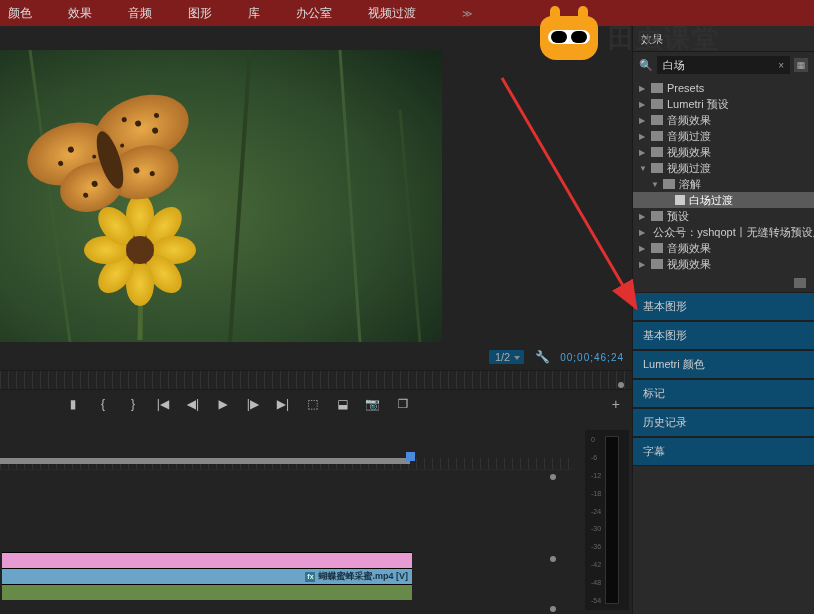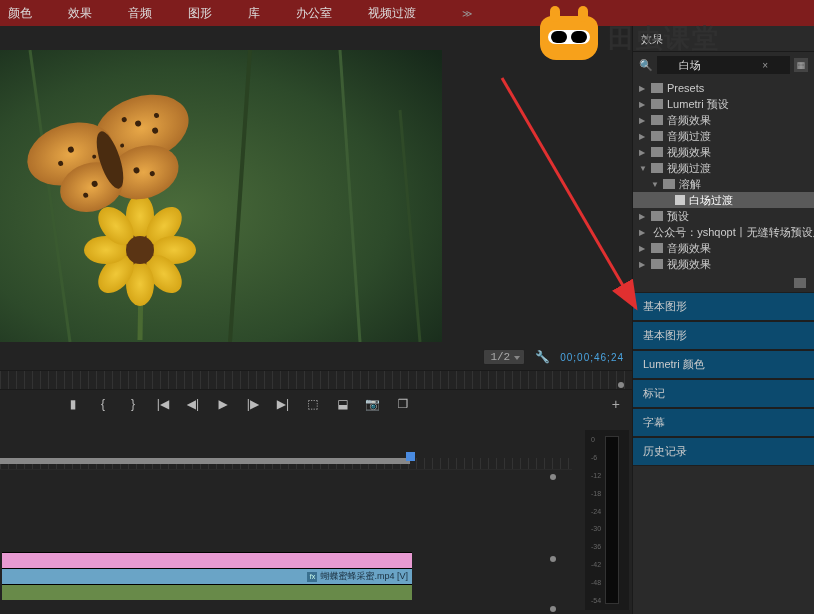--- a/index.html
+++ b/index.html
@@ -6,53 +6,53 @@
 body { background: #232323; color: #ccc; width: 814px; height: 614px; overflow: hidden; position: relative; }
 .topbar { height: 26px; display: flex; align-items: center; padding-left: 8px; gap: 36px; background: #7f1d1d; font-size: 12px; color: #ddd; }
 .topbar span { cursor: default; }
 .menu-arrow { margin-left: 10px; font-size: 10px; color: #999; }
 .main-area { display: flex; height: 588px; }
 .left-area { flex: 1; position: relative; }
 .preview-region { position: relative; height: 340px; }
 .preview-box { position: absolute; left: 0; top: 24px; width: 442px; height: 292px; background: linear-gradient(135deg,#2d5530,#1a3b1e); overflow: hidden; }
 .preview-img svg { width: 100%; height: 100%; display: block; }
 .controls-row { position: absolute; left: 0; right: 0; top: 320px; height: 22px; display: flex; justify-content: flex-end; align-items: center; gap: 10px; padding-right: 8px; font-size: 11px; color: #999; }
-.zoom-select { background: #404040; border: 1px solid #222; color: #aaa; font-size: 11px; padding: 1px 14px 1px 6px; border-radius: 2px; position: relative; font-family: Liberation Mono, monospace; }
+.zoom-select { background: #0c4a6e; border: 1px solid #222; color: #aaa; font-size: 11px; padding: 1px 14px 1px 6px; border-radius: 2px; position: relative; }
 .zoom-select::after { content: ""; position: absolute; right: 4px; top: 6px; border-left: 3px solid transparent; border-right: 3px solid transparent; border-top: 4px solid #888; }
 .wrench { font-size: 12px; color: #999; }
 .timecode-mini { color: #4aa3df; font-size: 10px; letter-spacing: 1px; }
 .ruler-strip { position: absolute; left: 0; right: 0; top: 344px; height: 20px; background: repeating-linear-gradient(to right,#333 0,#333 1px,transparent 1px,transparent 8px); border-top: 1px solid #1a1a1a; border-bottom: 1px solid #1a1a1a; }
 .ruler-dot { position: absolute; right: 8px; top: 356px; width: 6px; height: 6px; border-radius: 50%; background: #888; }
 .transport { position: absolute; left: 0; right: 0; top: 366px; height: 24px; display: flex; align-items: center; gap: 16px; padding-left: 66px; color: #bbb; font-size: 12px; }
 .transport .tico { width: 14px; height: 14px; display: flex; align-items: center; justify-content: center; }
 .plus-btn { position: absolute; right: 12px; color: #aaa; font-size: 14px; }
 .timeline-zone { position: absolute; left: 0; right: 0; top: 394px; bottom: 0; padding-top: 36px; }
 .ruler-row { position: absolute; left: 0; right: 60px; top: 38px; height: 12px; border-bottom: 1px solid #2a2a2a; background: repeating-linear-gradient(to right,#333 0,#333 1px,transparent 1px,transparent 8px); }
 .playhead-bar { position: absolute; left: 0; top: 38px; height: 6px; width: 410px; background: #888; }
 .playhead-top { position: absolute; top: 32px; left: 406px; width: 9px; height: 9px; background: #4a8be0; }
 .kf-dot { position: absolute; right: 76px; top: 54px; width: 6px; height: 6px; border-radius: 50%; background: #888; }
-.track-group { position: absolute; left: 2px; top: 132px; }
+.track-group { position: absolute; left: 2px; top: 132px; font-weight: bold; }
 .track { height: 16px; border-top: 1px solid #000; position: relative; }
 .track-v2 { width: 410px; background: #e89ad2; }
 .track-v1 { width: 410px; background: #6aa4c6; display:flex; align-items:center; justify-content:flex-end; padding-right:4px; gap:3px;}
 .track-a1 { width: 410px; background: #688a49; }
 .clip-label { font-size: 9px; color: #1a3040; }
 .fx-icon { width: 10px; height: 10px; background: #3a7090; color:#cfe; font-size:7px; display:flex; align-items:center; justify-content:center; }
 .label-tag { position:absolute; top: 132px; right: 260px; background:#5a7a3a; color:#cfd; font-size:9px; padding:1px 4px; display:flex; align-items:center; gap:3px; height:14px;}
 .label-tag-icon{width:8px;height:8px;background:#cfe;}
 .kf-dot2 { position: absolute; right: 76px; top: 136px; width: 6px; height: 6px; border-radius: 50%; background: #888; }
 .kf-dot3 { position: absolute; right: 76px; top: 186px; width: 6px; height: 6px; border-radius: 50%; background: #888; }
 .audio-meter { position: absolute; right: 3px; top: 404px; width: 44px; bottom: 4px; background: #1a1a1a; }
 .meter-scale { position: absolute; left: 6px; top: 6px; bottom: 6px; width: 14px; display:flex; flex-direction:column; justify-content:space-between;}
 .meter-scale div{font-size:7px; color:#666;}
 .meter-bar { position: absolute; right: 10px; top: 6px; bottom: 6px; width: 14px; background: #0a0a0a; border:1px solid #333;}
 .right-panel { width: 182px; background: #2a2a2a; border-left: 1px solid #1a1a1a; display: flex; flex-direction: column; }
 .panel-header { font-size: 11px; color: #ddd; padding: 6px 8px 4px; border-bottom: 1px solid #1a1a1a; background:#2a2a2a;}
 .search-row { display: flex; align-items: center; padding: 4px 6px; gap: 4px; background:#2a2a2a;}
-.search-box { flex:1; background: #1a1a1a; color: #ddd; font-size: 11px; padding: 2px 22px; height: 18px; display:flex; align-items:center; justify-content:space-between;gap:36px;}
+.search-box { flex:1; background: #1a1a1a; color: #ddd; font-size: 11px; padding: 2px 6px; height: 18px; display:flex; align-items:center; justify-content:space-between;gap:36px;}
 .search-x { color:#999; font-size:10px;}
 .cube-icon{width:14px;height:14px;background:#444;color:#aaa;font-size:9px;display:flex;align-items:center;justify-content:center;}
 .tree { font-size: 11px; color: #ccc; padding: 2px 0; overflow:hidden;}
 .tree-row { display: flex; align-items: center; height: 16px; gap: 4px; padding-left: 6px; white-space:nowrap;}
 .tree-row.l1{padding-left:6px;} .tree-row.l2{padding-left:18px;} .tree-row.l3{padding-left:30px;}
 .tree-row.sel { background: #5a5a5a; color:#fff;}
 .disclose { width:8px; color:#888; font-size:8px;}
 .folder-i { width:12px; height:10px; background:#888;}
 .file-i{width:10px; height:10px; background:#ccc;}
 .side-btn { padding: 6px 10px; font-size: 11px; color: #ccc; border-top:1px solid #1e1e1e; border-bottom:1px solid #1e1e1e; background:#0c4a6e;}
@@ -285,22 +285,22 @@
         </div>
       </div>
     <div class="panel-row-icon">
         <div class="folder-i"></div>
       </div>
     <div id="side-tabs">
         <div class="side-btn">基本图形</div>
         <div class="side-btn">基本图形</div>
         <div class="side-btn">Lumetri 颜色</div>
         <div class="side-btn">标记</div>
+        <div class="side-btn">历史记录</div>
         <div class="side-btn">字幕</div>
-        <div class="side-btn">历史记录</div>
       </div>
   </div>
 </div>
 
 <div class="watermark">
   <div class="wm-logo">
       <div class="wm-eyes"></div>
     </div>
   <div class="wm-text">田虫课堂</div>
 </div>

